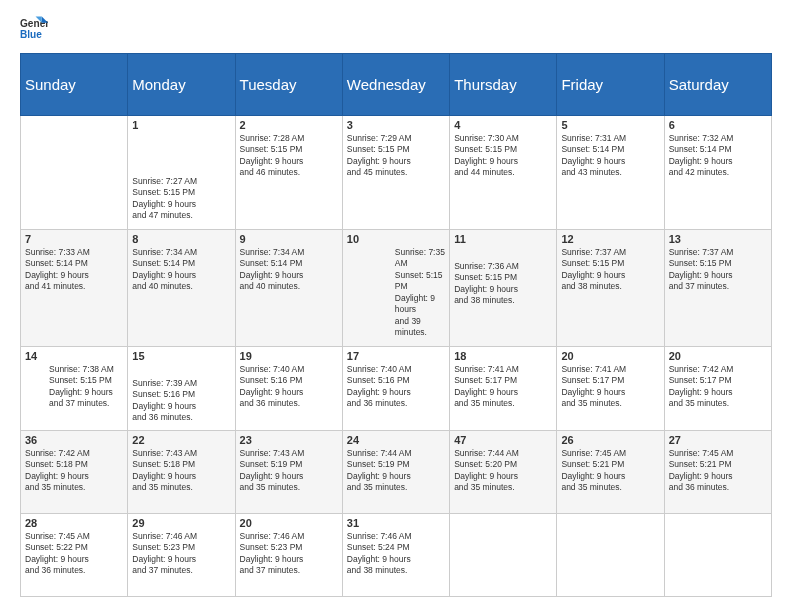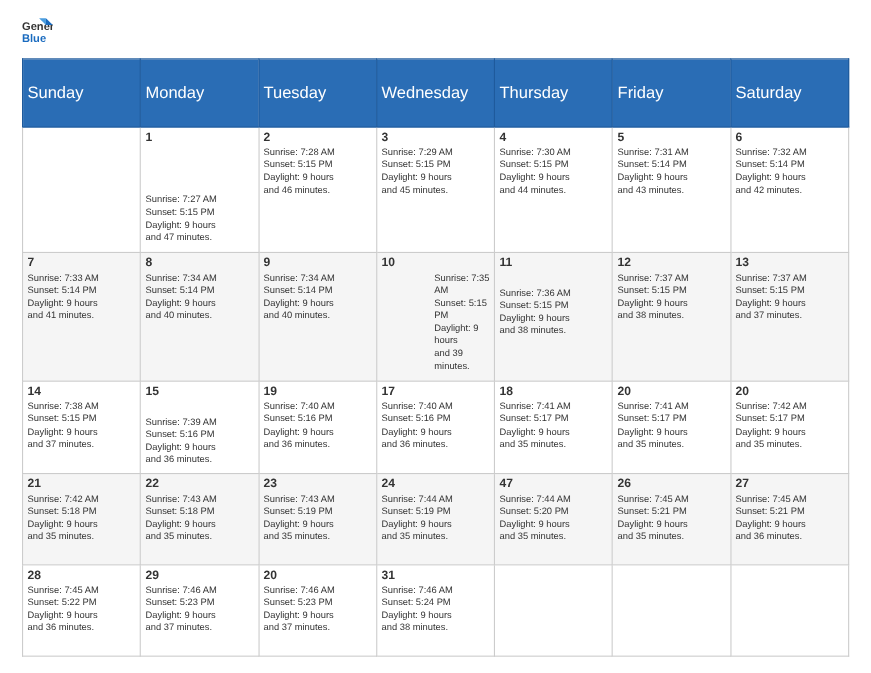--- a/index.html
+++ b/index.html
@@ -212,21 +212,21 @@
             <span class="day-num">13</span>
             <div class="day-info" style="white-space: pre-line;">Sunrise: 7:37 AM
 Sunset: 5:15 PM
 Daylight: 9 hours
 and 37 minutes.</div>
           </td>
         </tr>
         <tr>
           <td>
             <span class="day-num">14</span>
-            <div class="day-info" style="white-space: pre-line;">Sunrise: 7:38 AM
+            <div class="day-info" style="white-space: pre-line; margin-left: 24px;">Sunrise: 7:38 AM
 Sunset: 5:15 PM
 Daylight: 9 hours
 and 37 minutes.</div>
           </td>
           <td>
             <span class="day-num">15</span>
             <div class="day-info" style="white-space: pre-line; margin-top: 16px;">Sunrise: 7:39 AM
 Sunset: 5:16 PM
 Daylight: 9 hours
 and 36 minutes.</div>
@@ -262,21 +262,21 @@
           <td>
             <span class="day-num">20</span>
             <div class="day-info" style="white-space: pre-line;">Sunrise: 7:42 AM
 Sunset: 5:17 PM
 Daylight: 9 hours
 and 35 minutes.</div>
           </td>
         </tr>
         <tr>
           <td>
-            <span class="day-num">21</span>
+            <span class="day-num">36</span>
             <div class="day-info" style="white-space: pre-line;">Sunrise: 7:42 AM
 Sunset: 5:18 PM
 Daylight: 9 hours
 and 35 minutes.</div>
           </td>
           <td>
             <span class="day-num">22</span>
             <div class="day-info" style="white-space: pre-line;">Sunrise: 7:43 AM
 Sunset: 5:18 PM
 Daylight: 9 hours

